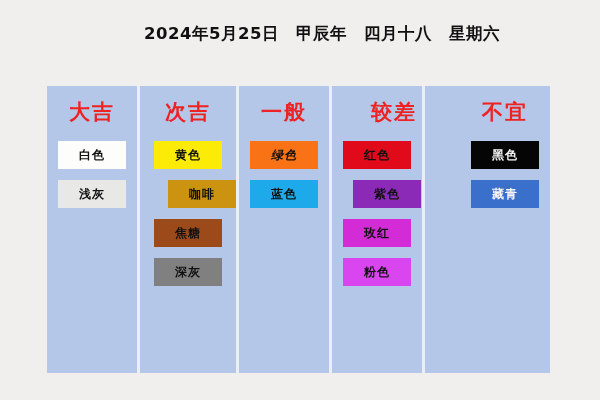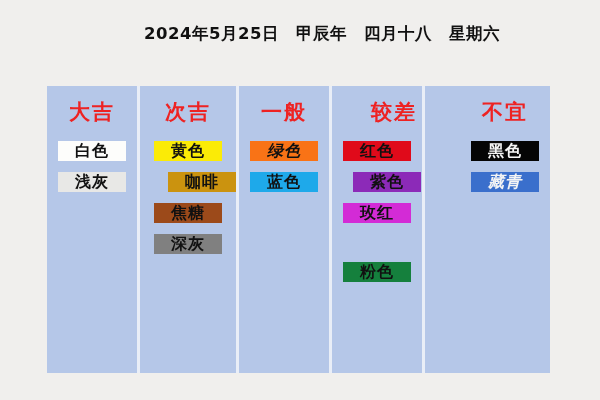--- a/index.html
+++ b/index.html
@@ -66,25 +66,25 @@
   }
   .chips {
     display: flex;
     flex-direction: column;
     align-items: center;
     gap: 11px;
     width: 100%;
   }
   .chip {
     width: 68px;
-    height: 20px;
+    height: 28px;
     display: flex;
     align-items: center;
     justify-content: center;
-    font-size: 16px;
+    font-size: 12px;
     font-weight: bold;
     letter-spacing: 1px;
     line-height: 1;
     box-sizing: border-box;
     font-family: "DejaVu Sans", "Liberation Sans", sans-serif;
   }
 </style>
 </head>
 <body>
 
@@ -115,25 +115,25 @@
           <div class="chip" style="background: #f97316; color: rgb(17, 17, 17); font-style: italic;">绿色</div>
           <div class="chip" style="background: rgb(30, 169, 234); color: rgb(17, 17, 17);">蓝色</div>
         </div>
       </div>
       <div class="col" style="border-left-color: rgb(233, 238, 247);">
         <div class="col-header" style="color: rgb(238, 34, 34); margin-left: 34px;">较差</div>
         <div class="chips">
           <div class="chip" style="background: rgb(224, 10, 26); color: rgb(17, 17, 17);">红色</div>
           <div class="chip" style="background: rgb(140, 42, 184); color: rgb(17, 17, 17); margin-left: 20px;">紫色</div>
           <div class="chip" style="background: rgb(211, 43, 214); color: rgb(17, 17, 17);">玫红</div>
-          <div class="chip" style="background: #15803d; color: rgb(17, 17, 17); margin-top: 28px;">粉色</div>
+          <div class="chip" style="background: #d946ef; color: rgb(17, 17, 17);">粉色</div>
         </div>
       </div>
       <div class="col" style="border-left-color: rgb(233, 238, 247); padding-left: 35px;">
         <div class="col-header" style="color: rgb(238, 34, 34);">不宜</div>
         <div class="chips">
           <div class="chip" style="background: rgb(5, 5, 5); color: rgb(244, 244, 244);">黑色</div>
-          <div class="chip" style="background: rgb(58, 111, 204); color: rgb(244, 244, 244); font-style: italic;">藏青</div>
+          <div class="chip" style="background: rgb(58, 111, 204); color: rgb(244, 244, 244);">藏青</div>
         </div>
       </div>
     </div>
 
 </div>
 
 </body></html>

